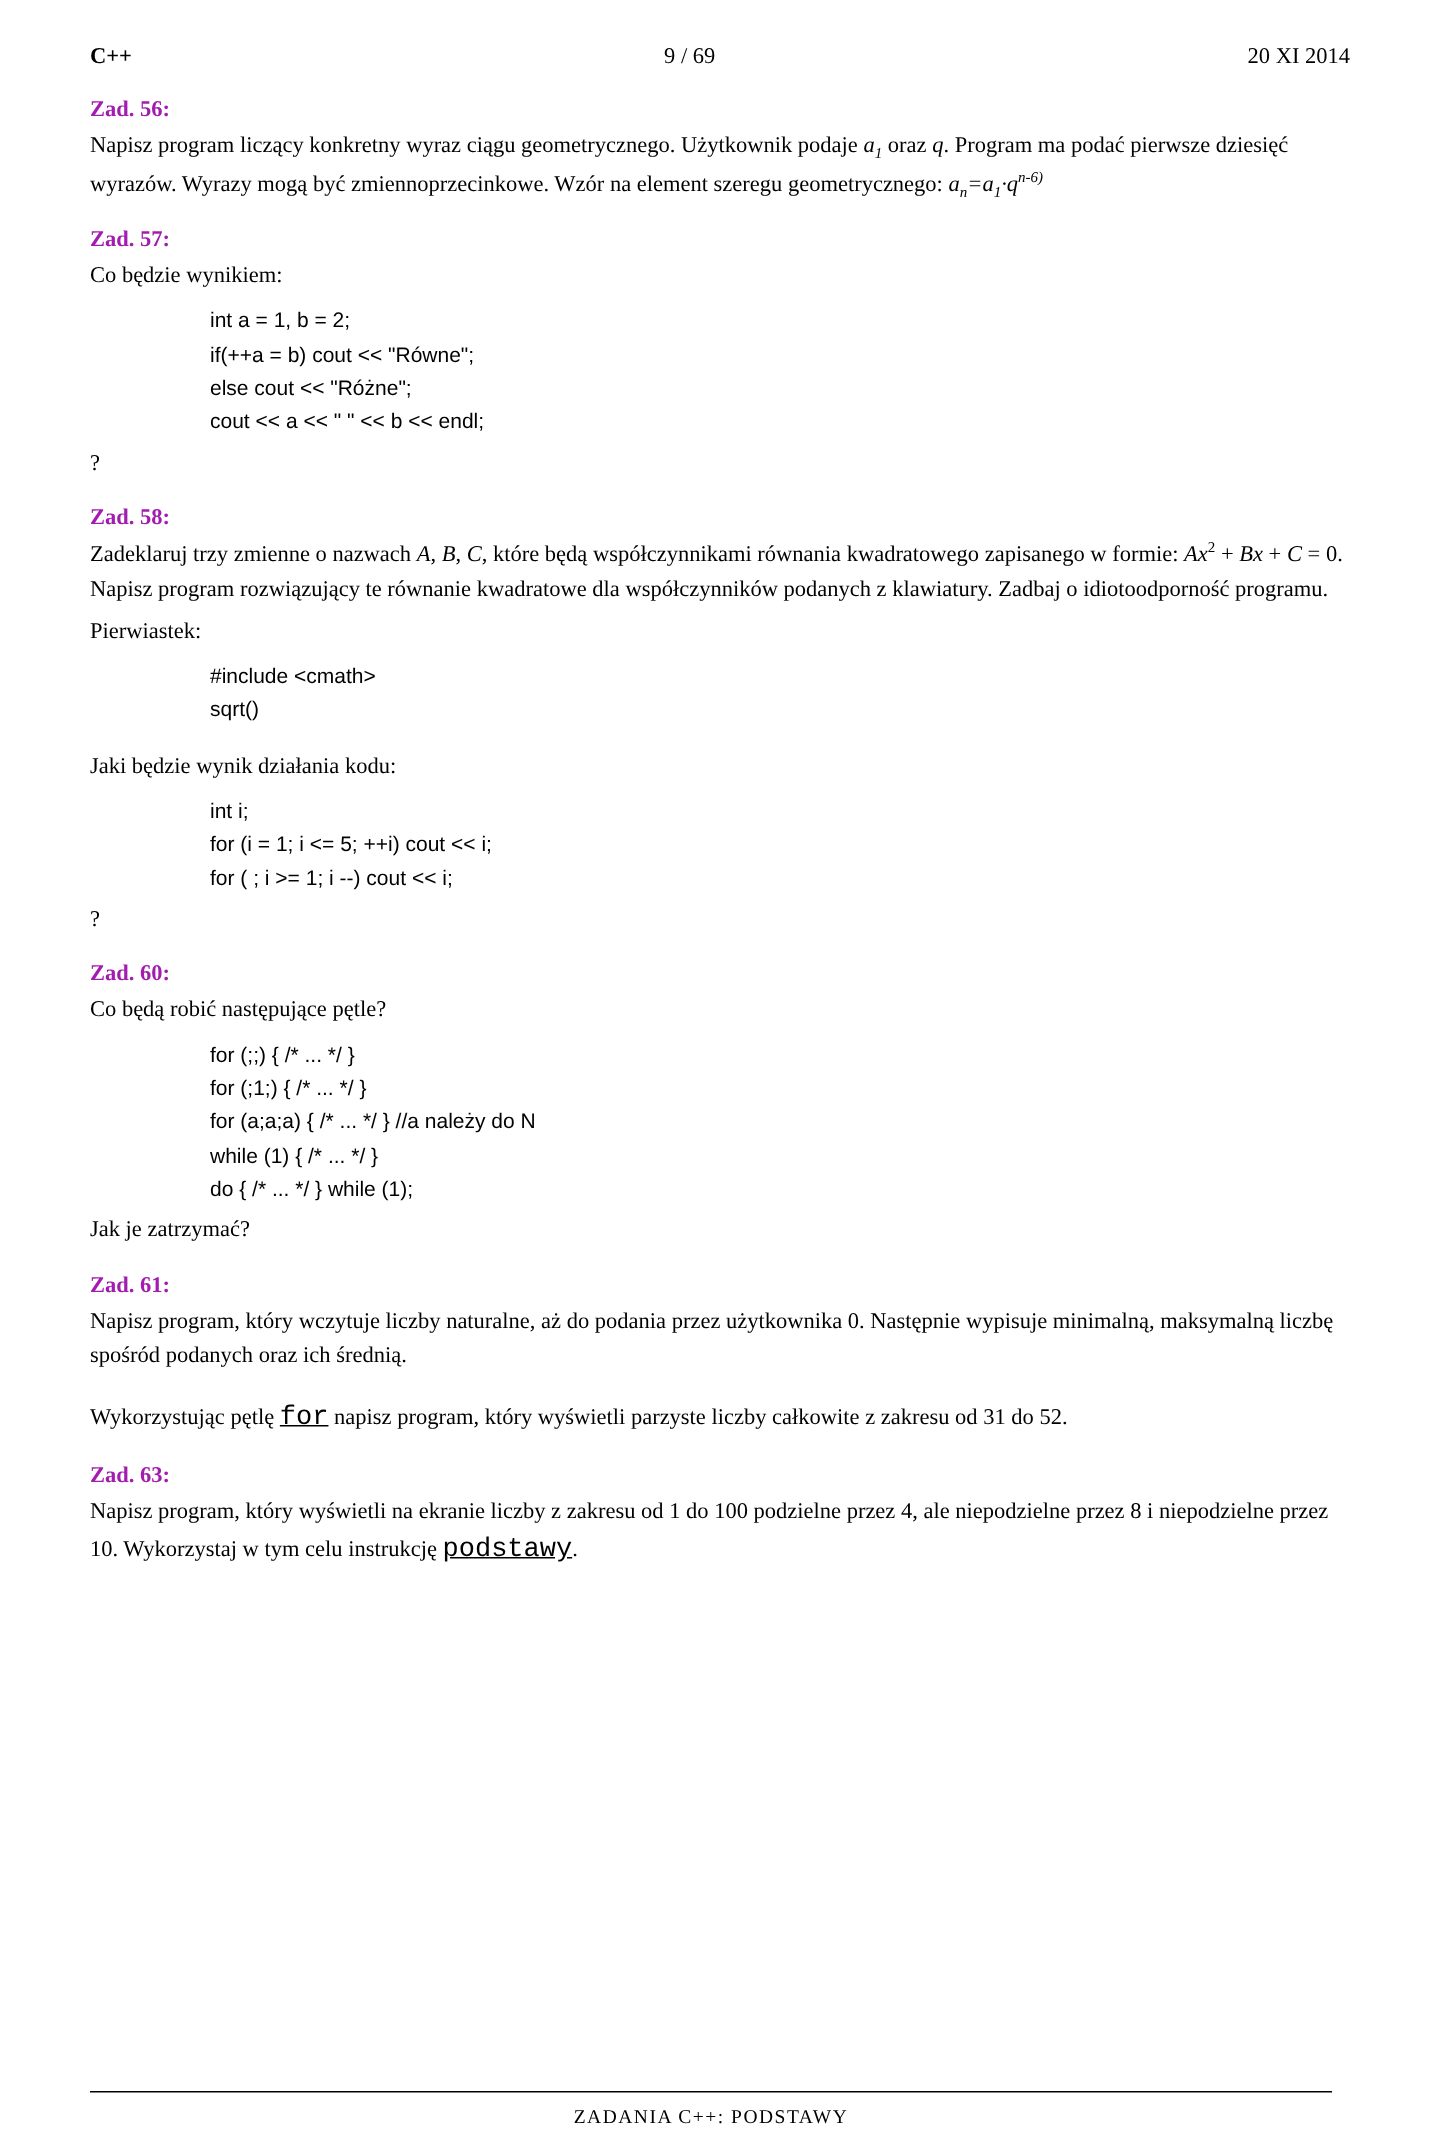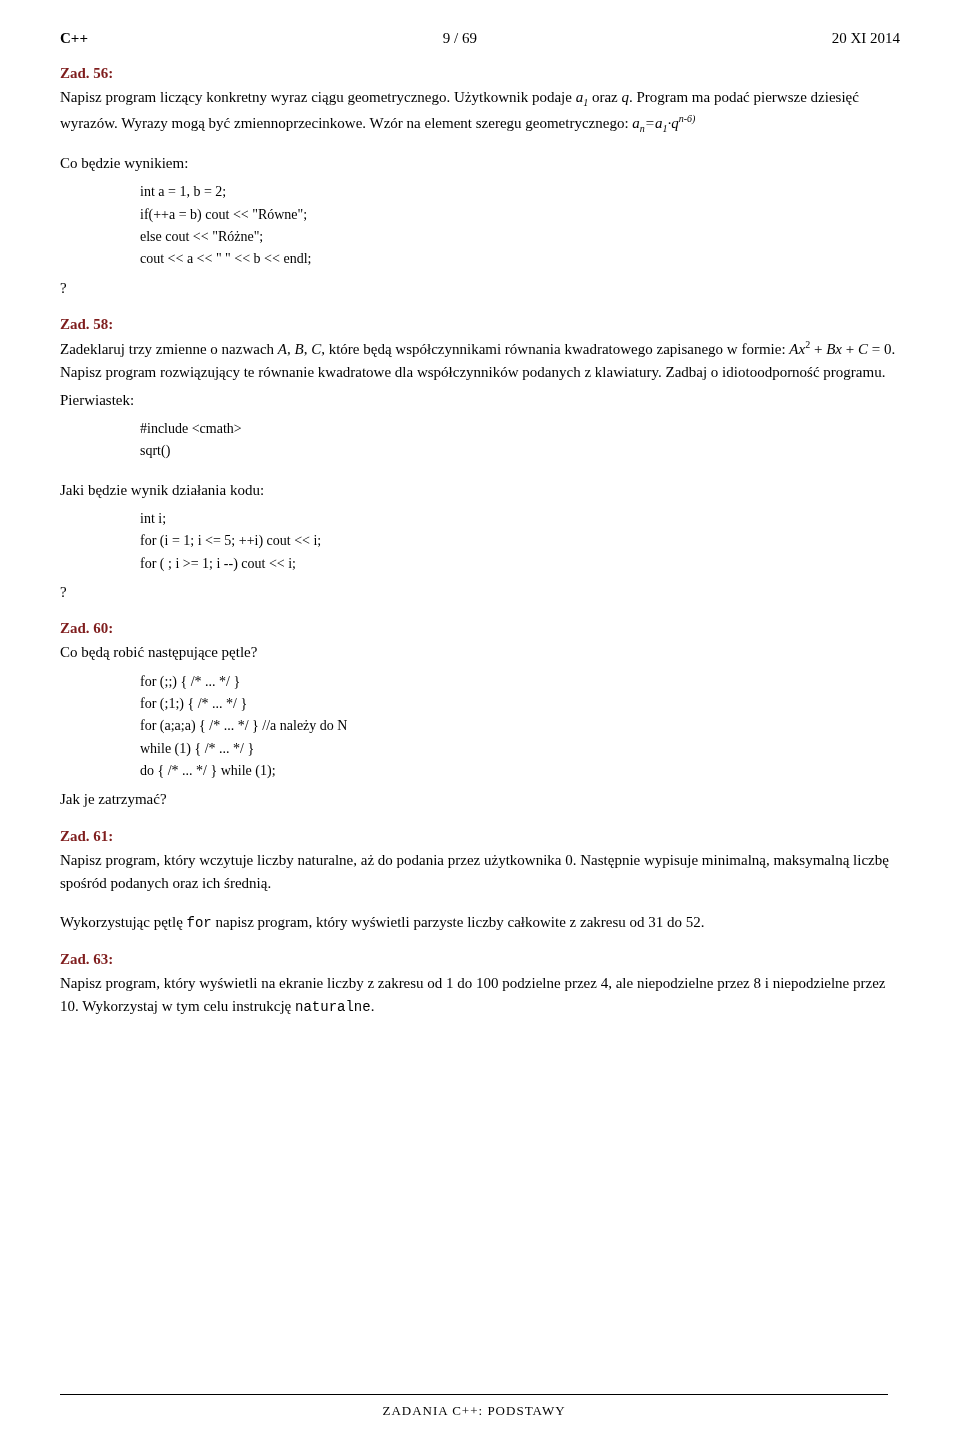--- a/index.html
+++ b/index.html
@@ -24,42 +24,43 @@
       align-items: center;
       margin-bottom: 18px;
       font-size: 15px;
     }
     .header-left { font-weight: bold; }
     .header-center { }
     .header-right { }
 
     .section { margin-bottom: 16px; }
     .task-title {
-      color: #7f1d1d;
+      color: #a21caf;
       font-weight: bold;
       font-size: 15px;
       margin-bottom: 4px;
     }
     .task-body {
       font-size: 15px;
       line-height: 1.55;
     }
     code, .code-block {
-      font-family: Liberation Serif, serif;
+      font-family: Liberation Sans, sans-serif;
       font-size: 14px;
     }
     .code-block {
       display: block;
       margin: 6px 0 6px 80px;
       white-space: pre;
       line-height: 1.6;
     }
     .inline-code {
       font-family: 'Courier New', Courier, monospace;
-      font-size: 14px;
+      font-size: 18px;
+      text-decoration: underline;
     }
     .footer {
       position: absolute;
       bottom: 18px;
       left: 0; right: 12px;
       text-align: center;
       font-size: 13px;
       letter-spacing: 1px;
       text-transform: uppercase;
       border-top: 1px solid #000;
@@ -85,20 +86,21 @@
   </div>
 
   <div class="section">
     <div class="task-title">Zad. 56:</div>
     <div class="task-body">
       Napisz program liczący konkretny wyraz ciągu geometrycznego. Użytkownik podaje <span class="math-formula">a<sub>1</sub></span> oraz <span class="math-formula">q</span>. Program ma podać pierwsze dziesięć wyrazów. Wyrazy mogą być zmiennoprzecinkowe. Wzór na element szeregu geometrycznego: <span class="math-formula">a<sub>n</sub>=a<sub>1</sub>·q<sup>n-6)</sup></span>
     </div>
   </div>
 
   <div class="section">
+    <div class="task-title">Zad. 57:</div>
     <div class="task-body">
       <span>Co będzie wynikiem:</span>
       <div class="code-block">int a = 1, b = 2;
 if(++a = b) cout &lt;&lt; "Równe";
 else cout &lt;&lt; "Różne";
 cout &lt;&lt; a &lt;&lt; " " &lt;&lt; b &lt;&lt; endl;</div>
       <span>?</span>
     </div>
   </div>
 
@@ -144,21 +146,21 @@
 
   <div class="section">
     <div class="task-body">
       <span>Wykorzystując pętlę </span><span class="inline-code">for</span><span> napisz program, który wyświetli parzyste liczby całkowite z zakresu od 31 do 52.</span>
     </div>
   </div>
 
   <div class="section">
     <div class="task-title">Zad. 63:</div>
     <div class="task-body">
-      <span>Napisz program, który wyświetli na ekranie liczby z zakresu od 1 do 100 podzielne przez 4, ale niepodzielne przez 8 i niepodzielne przez 10. Wykorzystaj w tym celu instrukcję </span><span class="inline-code">naturalne</span><span>.</span>
+      <span>Napisz program, który wyświetli na ekranie liczby z zakresu od 1 do 100 podzielne przez 4, ale niepodzielne przez 8 i niepodzielne przez 10. Wykorzystaj w tym celu instrukcję </span><span class="inline-code">podstawy</span><span>.</span>
     </div>
   </div>
 
   <div class="footer">
     <span>ZADANIA C++: podstawy</span>
   </div>
 
 </div>
 
 </body></html>

